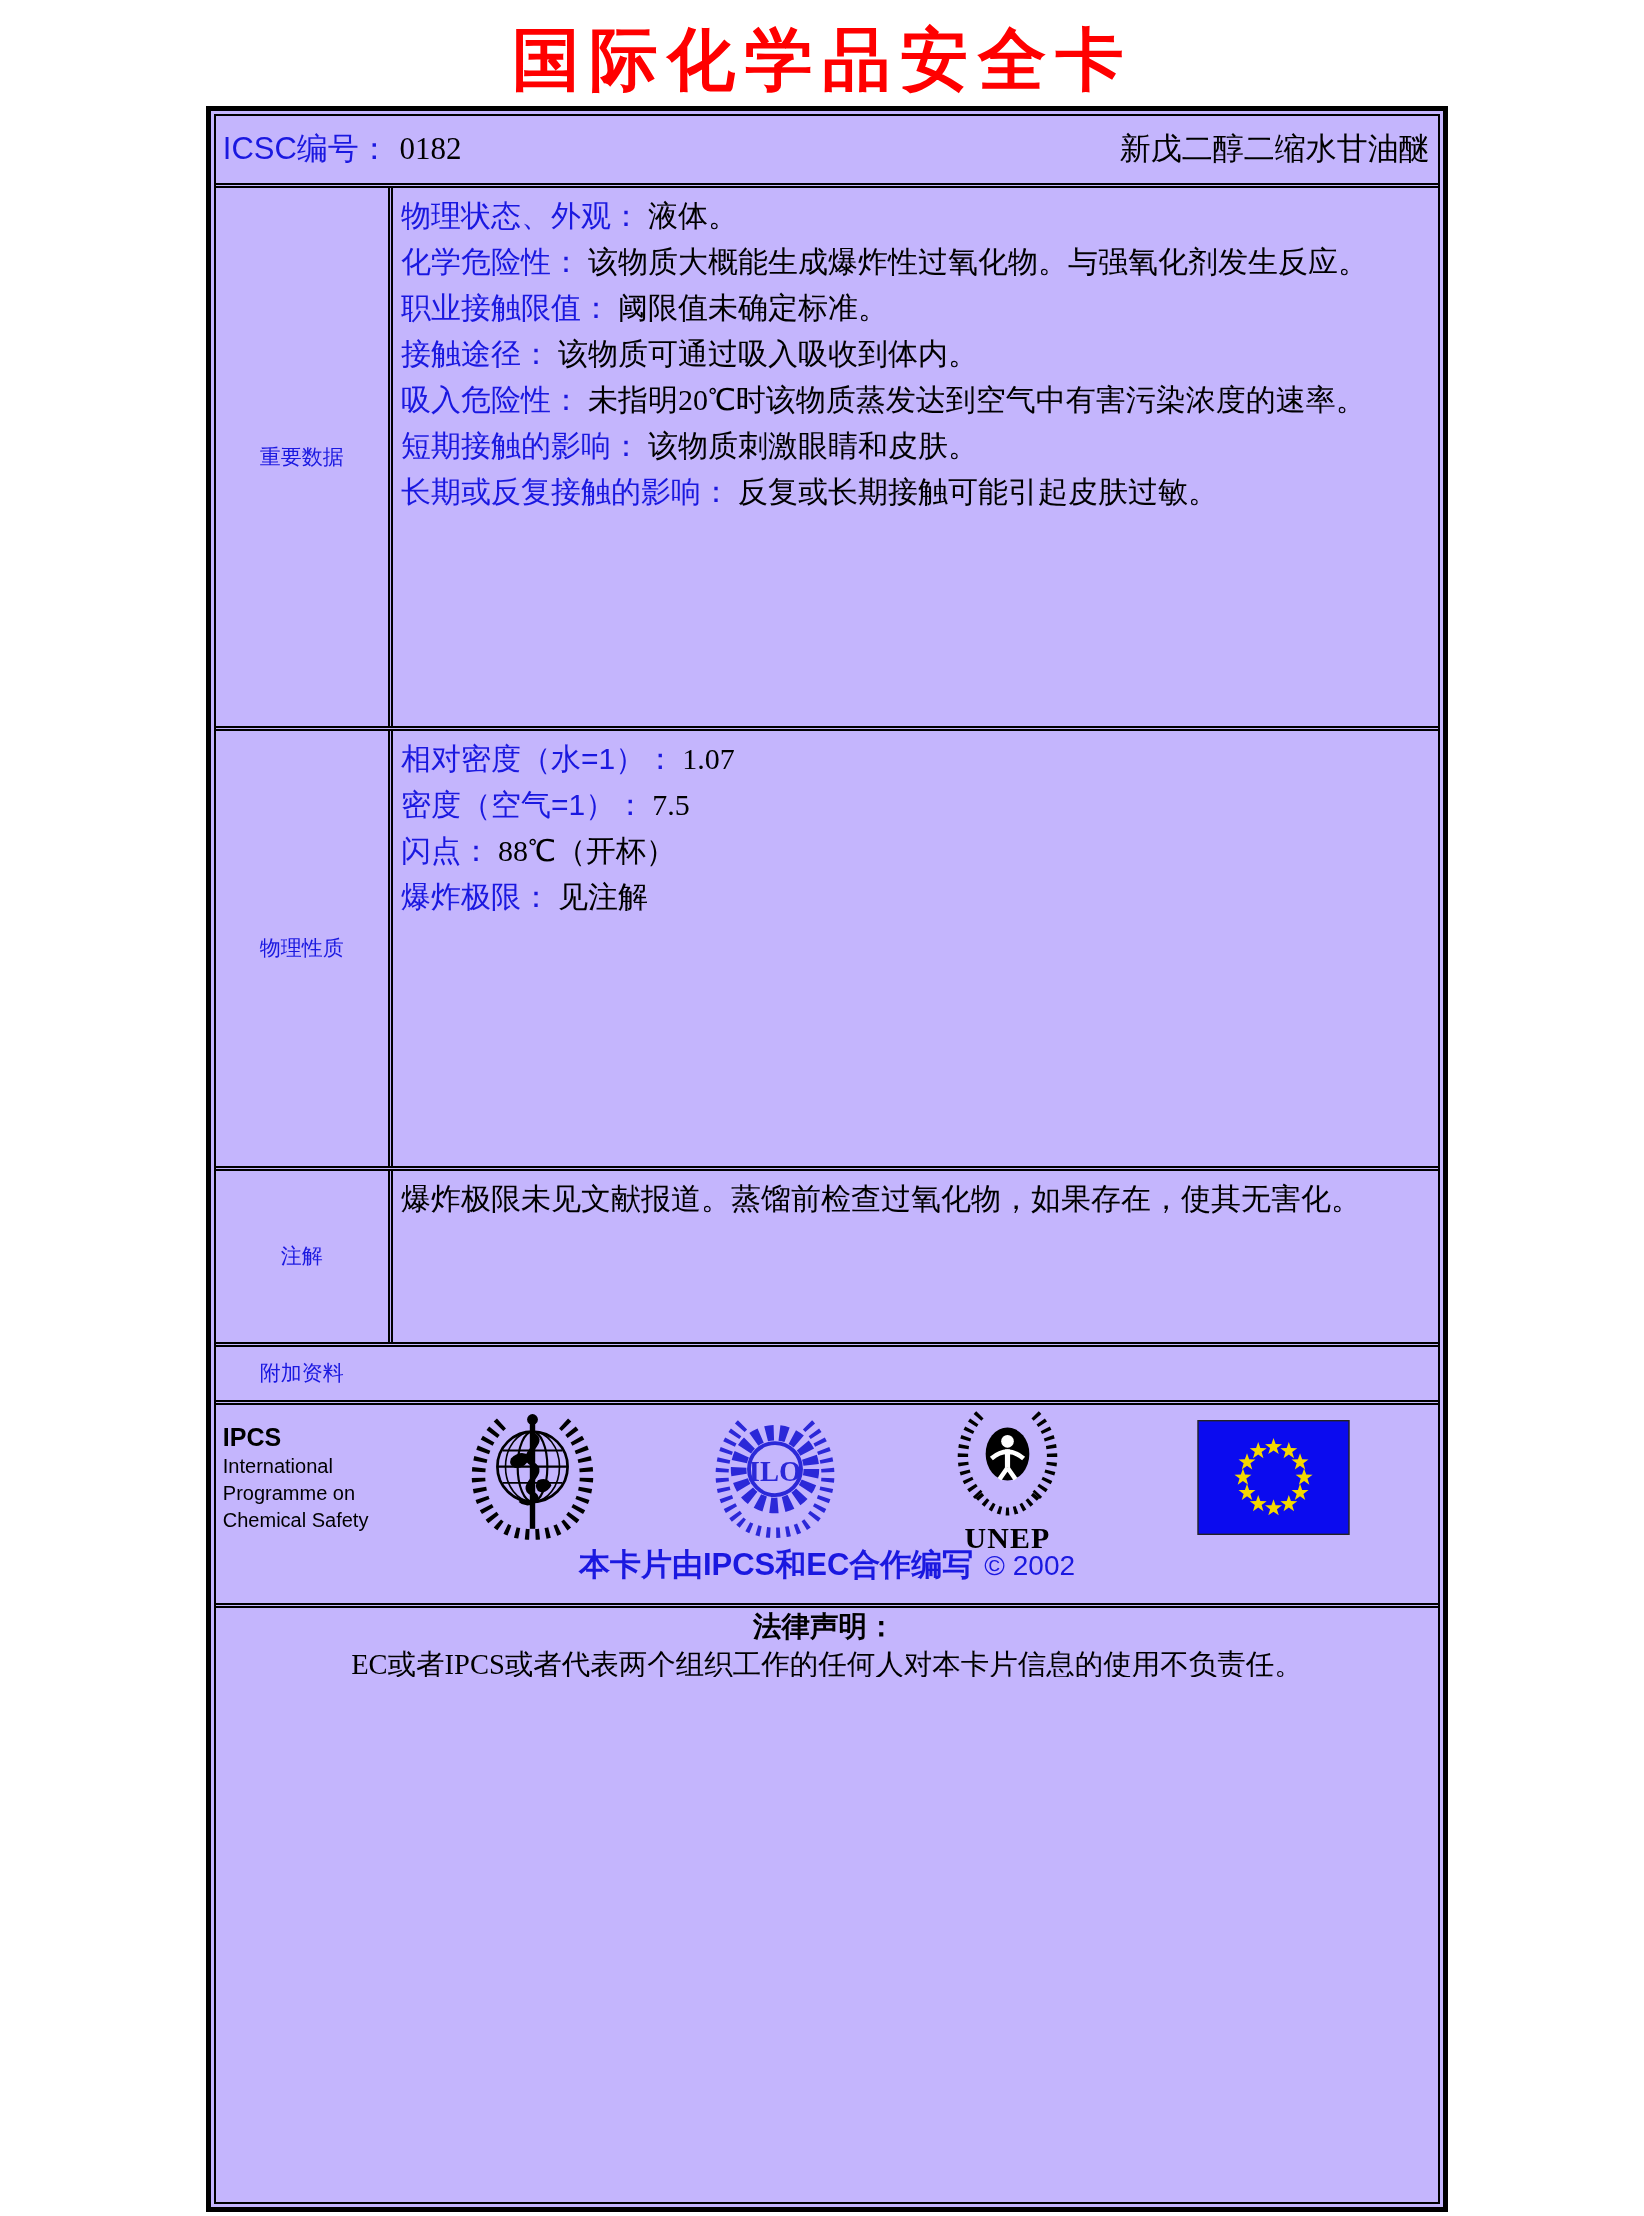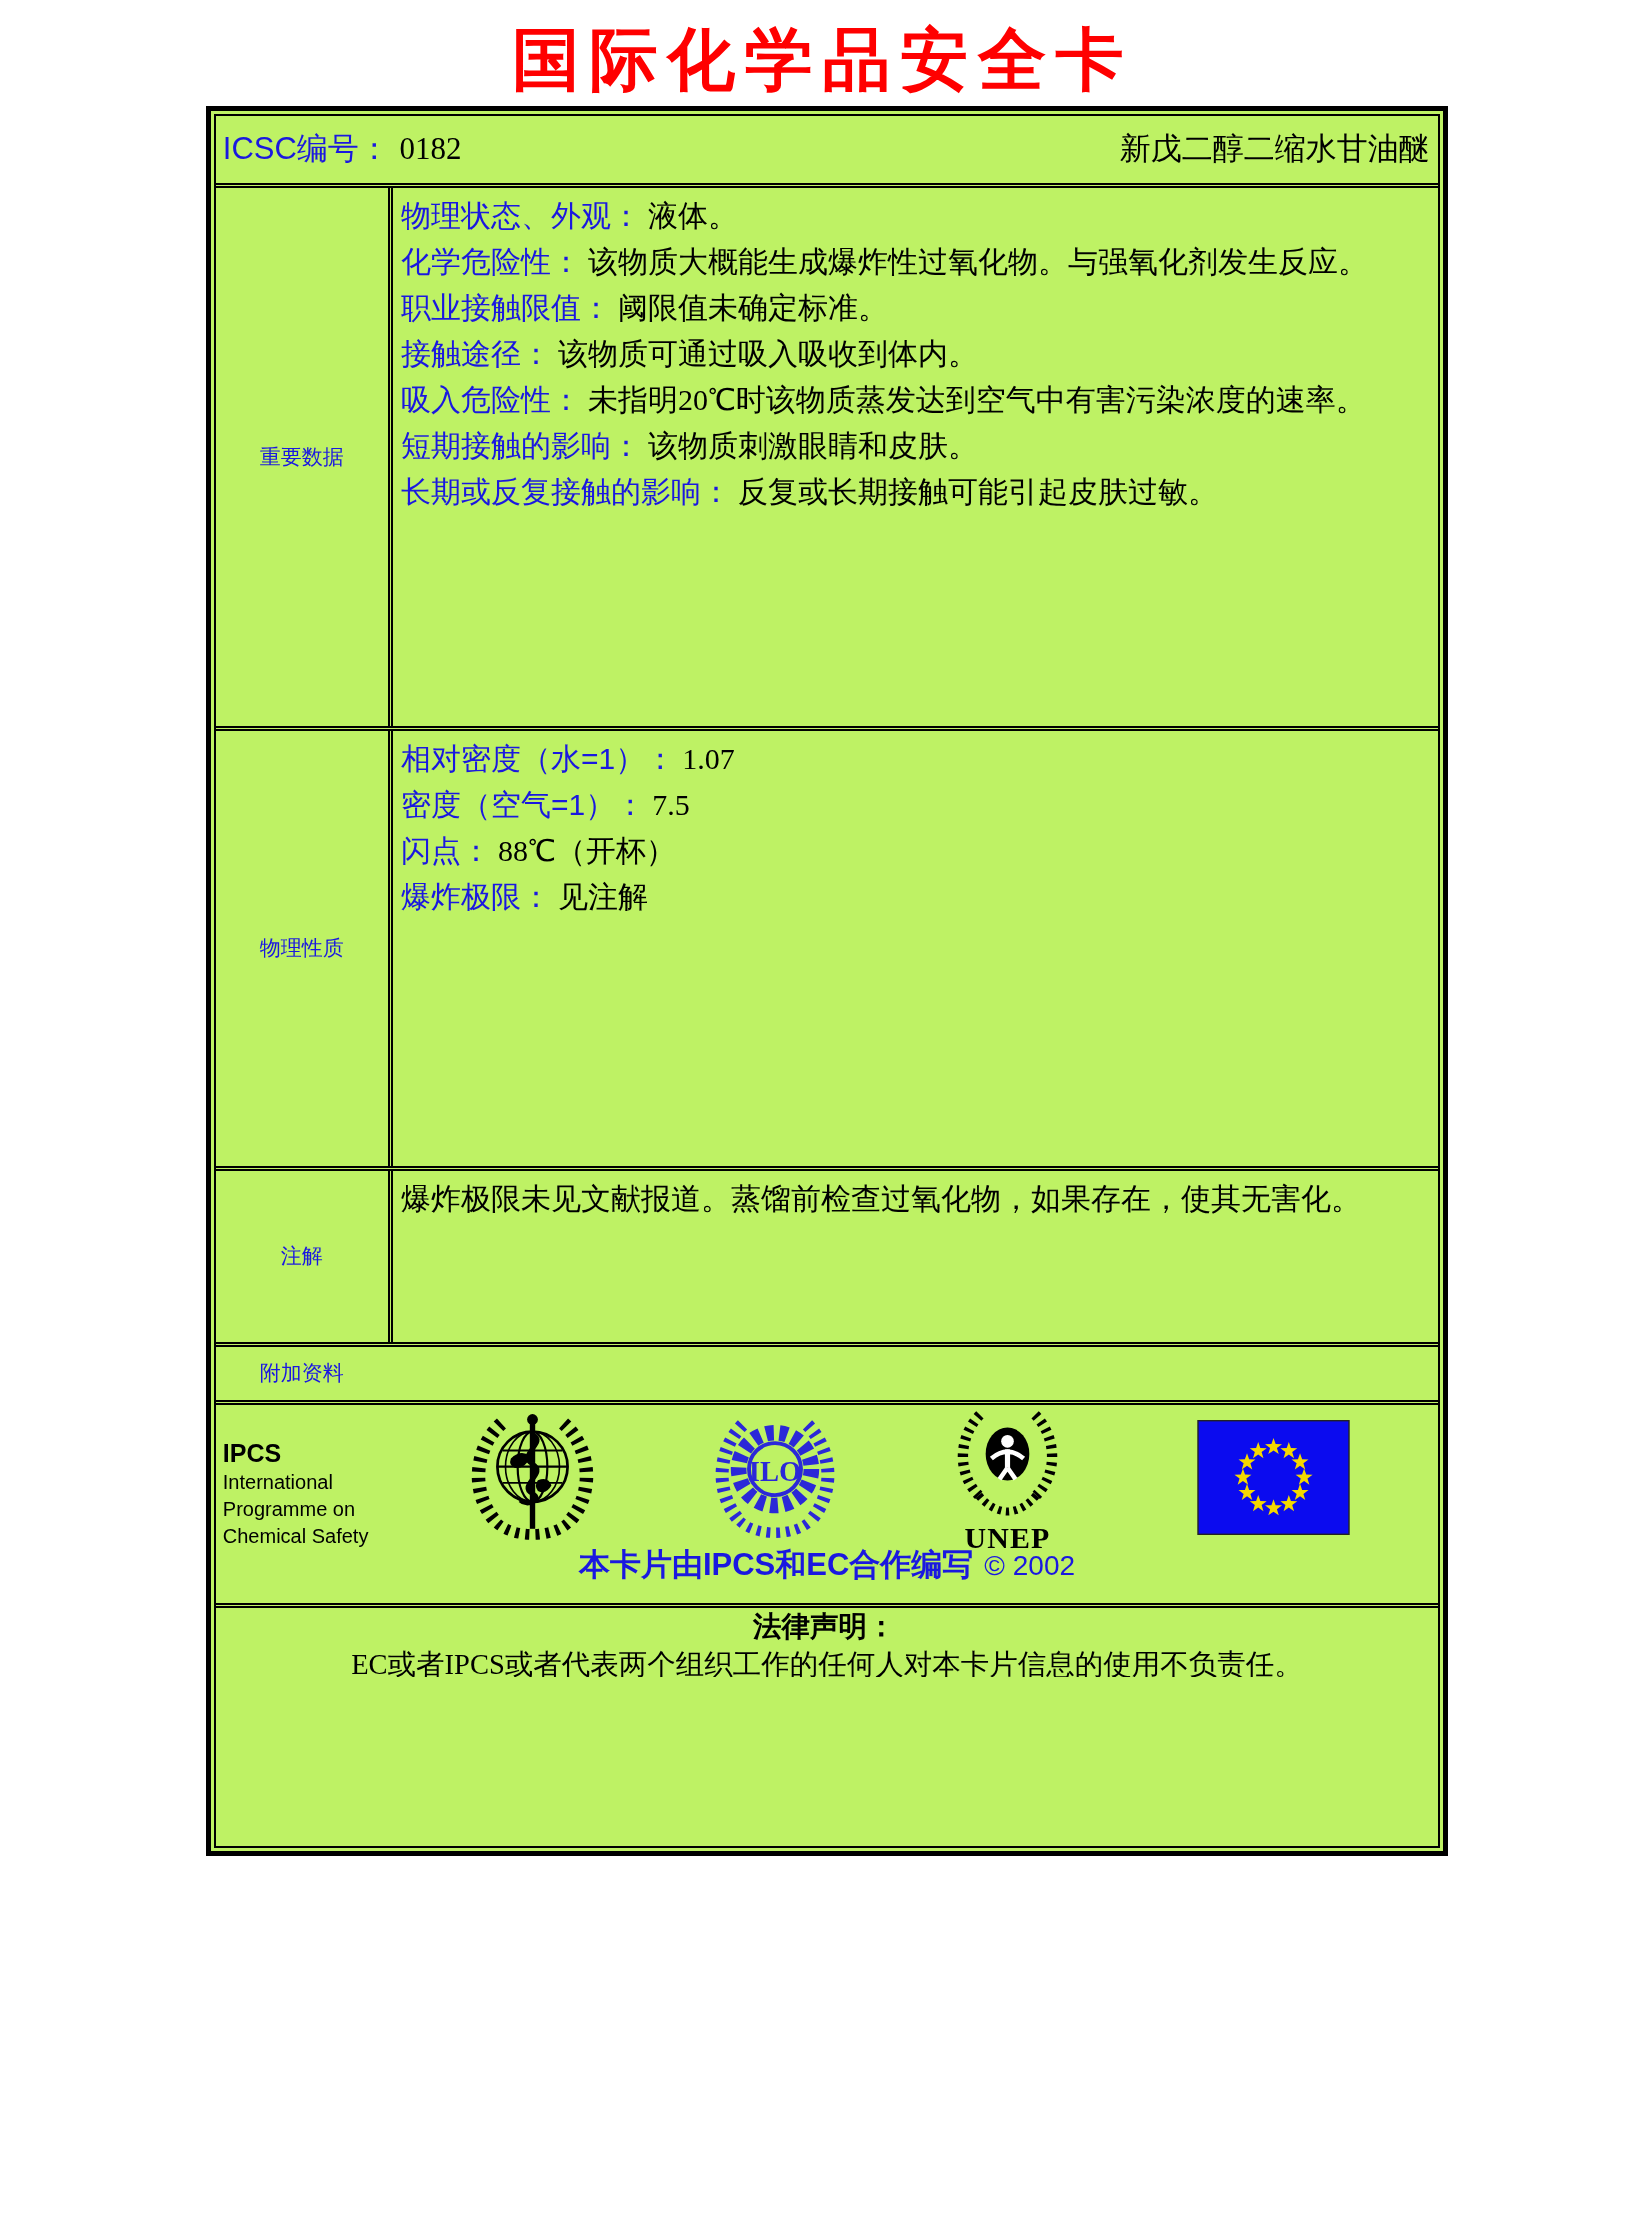--- a/index.html
+++ b/index.html
@@ -8,22 +8,22 @@
     --ilo-blue:#2B28D8;
     --eu-blue:#0B0BEF;
     --star-yellow:#F5D800;
   }
   html,body{margin:0;padding:0;background:#fff;}
   .page{position:relative;width:1645px;height:2216px;background:#fff;
         font-family:"Liberation Serif",serif;color:#000;overflow:hidden;}
   .title{position:absolute;top:15.3px;left:0;right:0;margin:0;text-align:center;
          font-family:"Liberation Serif",serif;font-weight:bold;font-size:68px;
          letter-spacing:9.7px;color:var(--title-red);}
-  .card{position:absolute;left:206px;top:106px;width:1242px;height:1750px;
-        box-sizing:border-box;border:5.6px solid #000;padding:2.8px;background:#bef264;}
+  .card{position:absolute;left:206px;top:106px;width:1242px;height:2106px;
+        box-sizing:border-box;border:5.6px solid #000;padding:2.8px;background:#c4b5fd;}
   .card-inner{box-sizing:border-box;border:2.1px solid #000;width:100%;height:100%;overflow:hidden;}
   .row{box-sizing:border-box;display:flex;overflow:hidden;position:relative;}
   .row + .row{border-top:5.6px double #000;}
   .r1{height:67px;align-items:center;padding:0 7px;font-size:31px;}
   .r2{height:543px;}
   .r3{height:440px;}
   .r4{height:169px;}
   .r5{height:176px;}
   .r6{height:58px;}
   .r7{height:203px;display:block;}
@@ -33,21 +33,21 @@
               justify-content:center;box-sizing:border-box;overflow:hidden;}
   .sec-label{color:var(--label-blue);font-family:"Liberation Sans",sans-serif;font-size:21px;}
   .content-cell{flex:1;border-left:5.6px double #000;box-sizing:border-box;
                 padding:5.6px 8.3px;font-size:30px;line-height:46px;overflow:hidden;}
   .item{margin:0;}
   .k{color:var(--label-blue);font-family:"Liberation Sans",sans-serif;margin-right:7px;}
   .v{color:#000;}
   .chem-name{margin-left:auto;padding-right:1.4px;}
   .icsc-num{margin-left:9.7px;}
   
-  .ipcs-block{position:absolute;left:7px;top:32px;width:250px;
+  .ipcs-block{position:absolute;left:7px;top:16px;width:250px;
               font-family:"Liberation Sans",sans-serif;}
   .ipcs-acronym{font-weight:bold;font-size:25px;line-height:32px;}
   .ipcs-line{font-size:20px;line-height:27px;}
   .logo{position:absolute;}
   .who-logo{left:249px;top:2.8px;}
   .ilo-logo{left:494px;top:7px;}
   .unep-logo{left:734px;top:2.8px;}
   .eu-flag{left:981px;top:15.3px;}
   .credit{position:absolute;left:0;right:0;top:139px;text-align:center;
           color:var(--label-blue);font-family:"Liberation Sans",sans-serif;

